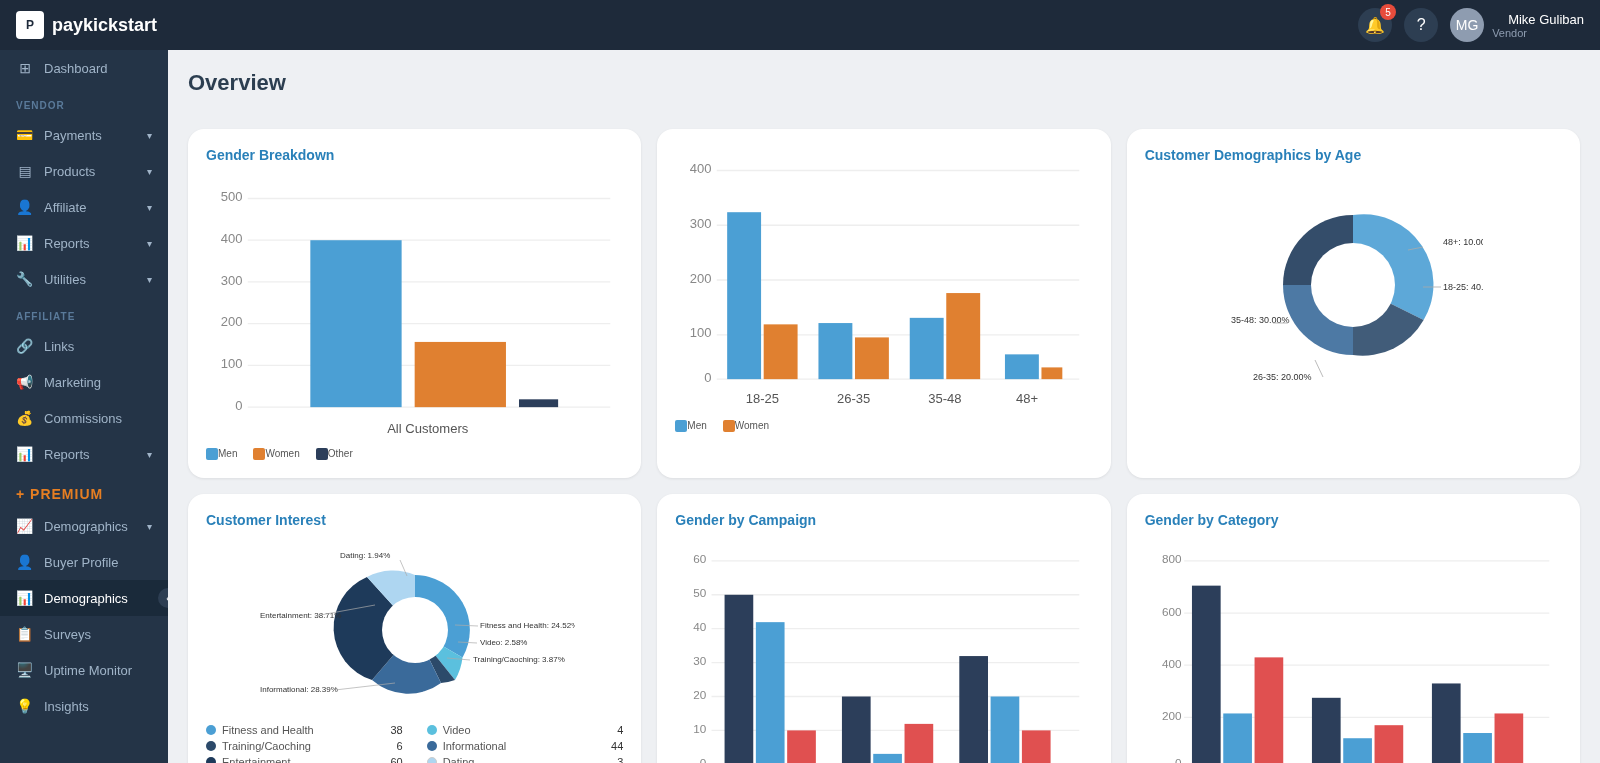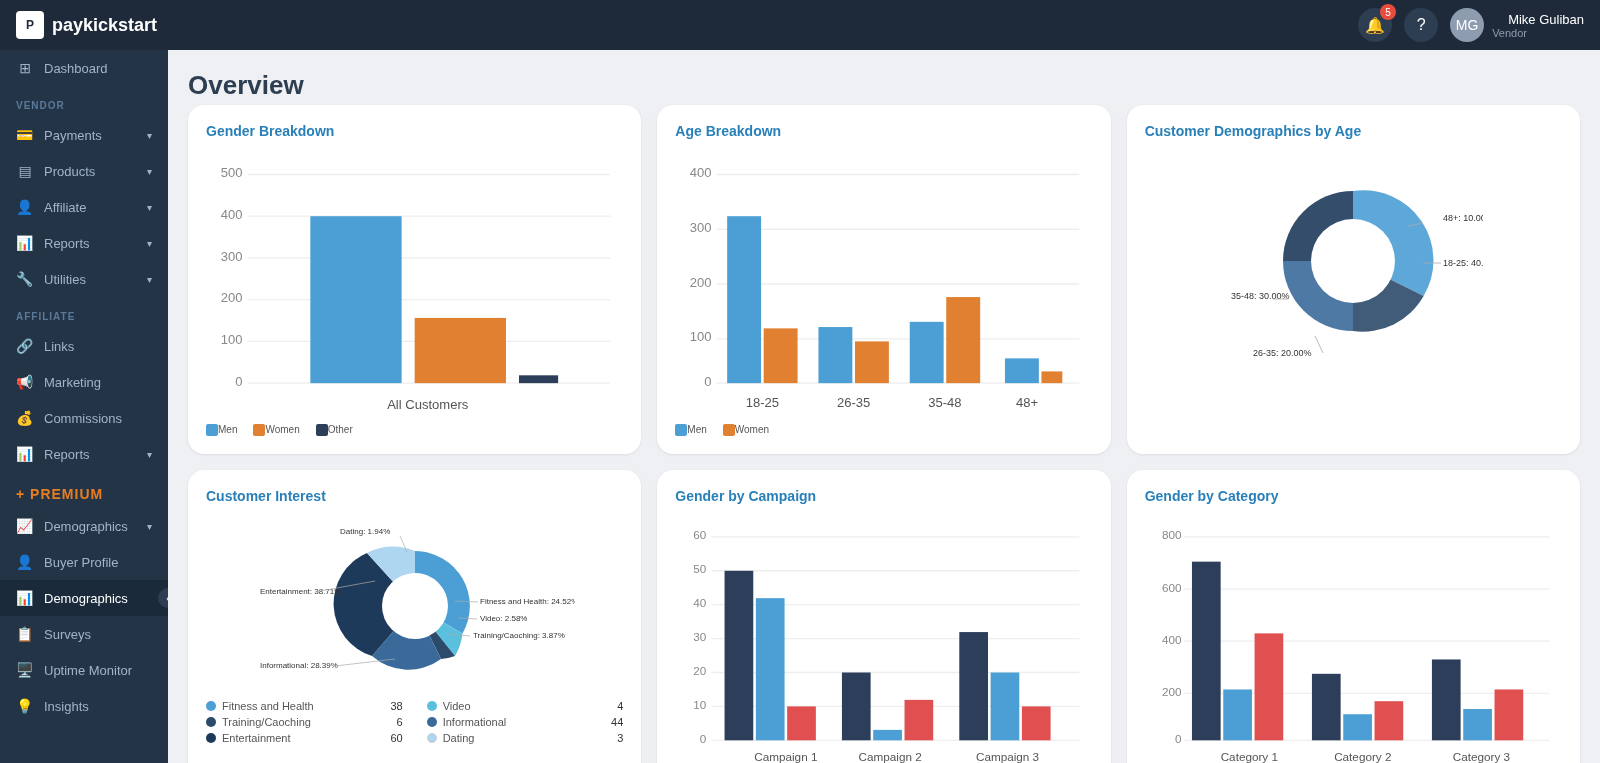--- a/index.html
+++ b/index.html
@@ -156,24 +156,24 @@
     }
 
     
     .content {
       flex: 1;
       overflow-y: auto;
       padding: 20px;
       background: #eef0f3;
     }
     .page-title {
-      font-size: 26px;
+      font-size: 22px;
       font-weight: 600;
       color: #2c3e50;
-      margin-bottom: 4px;
+      margin-bottom: 33px;
     }
 
     
     .chart-grid {
       display: grid;
       grid-template-columns: 1fr 1fr 1fr;
       gap: 16px;
     }
     .chart-card {
       background: white;
@@ -388,21 +388,20 @@
             </div>
             <div class="legend-item">
               <div class="legend-dot" style="background:#2c3e5a"></div>
               <span>Other</span>
             </div>
           </div>
         </div>
       </div>
 
       <div class="chart-card">
-        <div class="chart-title">Age Breakdown</div>
         <div class="bar-chart-wrap">
           <svg class="bar-chart-svg" viewBox="0 0 320 200">
             <text x="28" y="20" font-size="10" fill="#888" text-anchor="end">400</text>
             <text x="28" y="62" font-size="10" fill="#888" text-anchor="end">300</text>
             <text x="28" y="104" font-size="10" fill="#888" text-anchor="end">200</text>
             <text x="28" y="146" font-size="10" fill="#888" text-anchor="end">100</text>
             <text x="28" y="180" font-size="10" fill="#888" text-anchor="end">0</text>
             <line x1="32" y1="18" x2="310" y2="18" stroke="#eee" stroke-width="1"></line>
             <line x1="32" y1="60" x2="310" y2="60" stroke="#eee" stroke-width="1"></line>
             <line x1="32" y1="102" x2="310" y2="102" stroke="#eee" stroke-width="1"></line>

